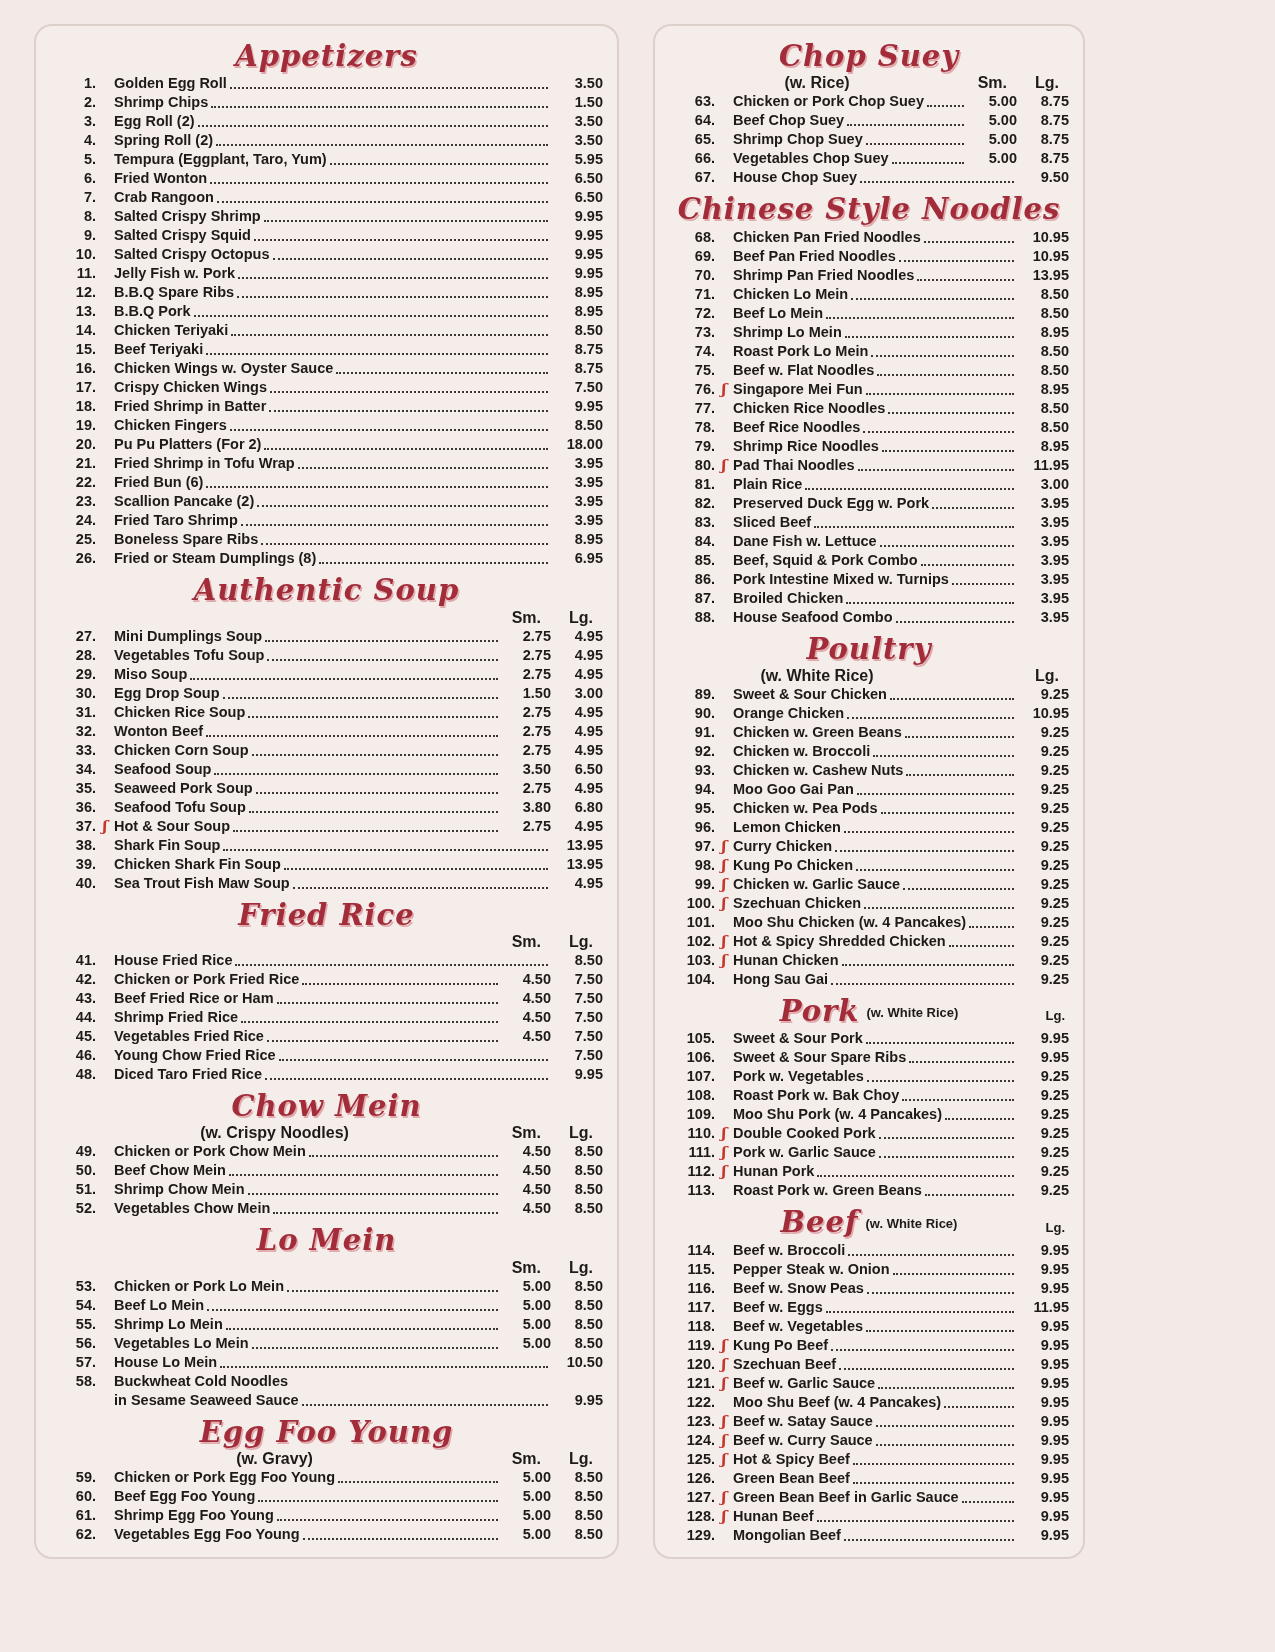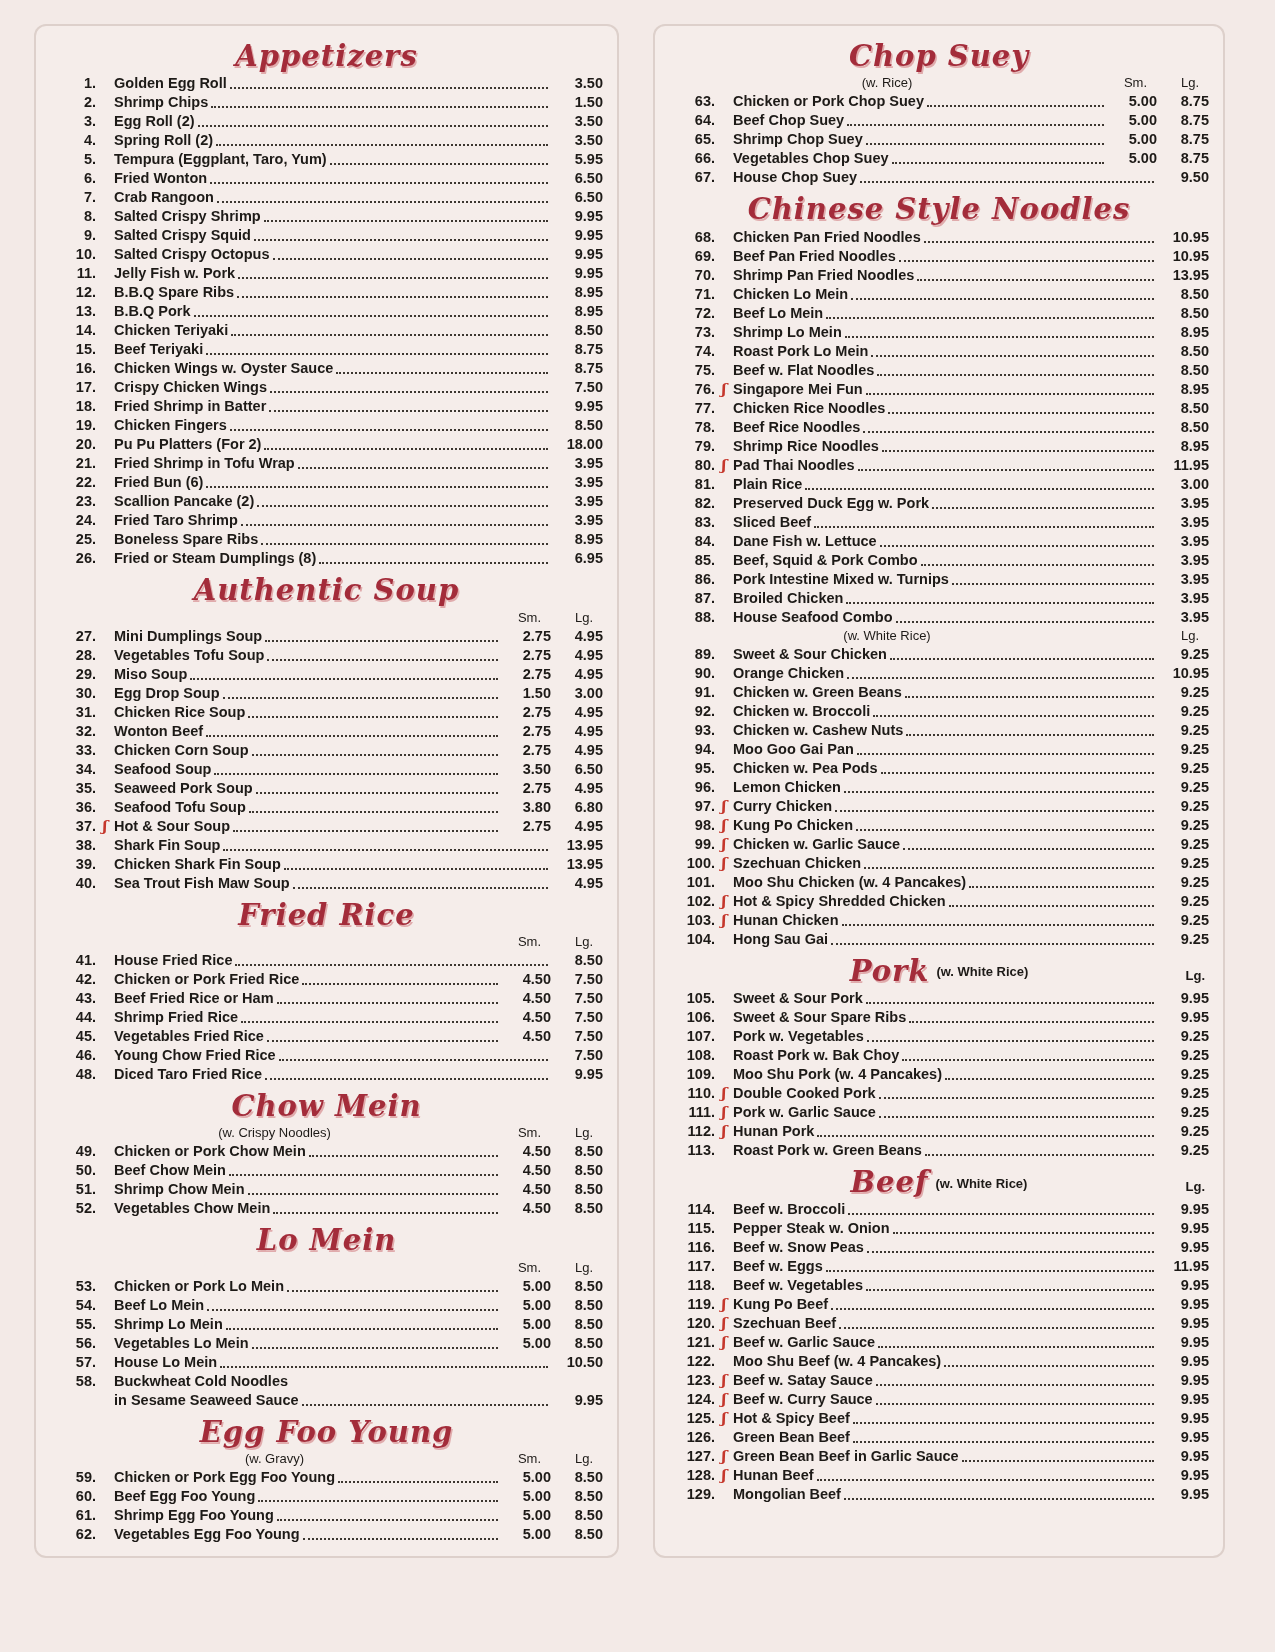--- a/index.html
+++ b/index.html
@@ -10,26 +10,26 @@
     font-family: "Liberation Sans", sans-serif;
     overflow: hidden;
   }
   .page {
     display: flex;
     gap: 34px;
     padding: 24px 26px 16px 34px;
   }
   .col {
     border: 2px solid rgba(190,172,165,0.45);
-    border-radius: 12px;
+    border-radius: 18px;
     padding: 8px 14px 12px 14px;
     background: rgba(248,240,237,0.5);
   }
   .col-left  { width: 585px; }
-  .col-right { width: 572px; }
+  .col-right { width: 432px; }
 
   .sec-title {
     position: relative;
     text-align: center;
     font-family: "DejaVu Serif", serif;
     font-weight: bold;
     font-style: italic;
     font-size: 29px;
     line-height: 1.15;
     color: #a32c3a;
@@ -56,22 +56,22 @@
     font-style: normal;
     font-weight: bold;
     font-size: 13px;
     color: #1d1a17;
     text-shadow: none;
     letter-spacing: 0;
   }
   .colhead {
     display: flex;
     align-items: flex-end;
-    font-weight: normal;
-    font-size: 13px;
+    font-weight: bold;
+    font-size: 16px;
     color: #1d1a17;
     line-height: 17px;
     margin-bottom: 1px;
   }
   .colhead .sp { flex: 1; }
   .colhead .h-sub { text-align: center; }
   .colhead .h-sm, .colhead .h-lg {
     flex: none; width: 52px; text-align: right; padding-right: 10px;
   }
 
@@ -817,20 +817,21 @@
         </div>
         <div class="row">
           <span class="num">88.</span>
           <span class="spicy"></span>
           <span class="nm">House Seafood Combo</span>
           <span class="ld"></span>
           <span class="p lg">3.95</span>
         </div>
       </section>
       <section class="sec">
+        <div class="sec-title"><span>Poultry</span></div>
         <div class="colhead">
           <span class="sp"></span>
           <span class="h-sub">(w. White Rice)</span>
           <span class="sp"></span>
           <span class="h-sm"></span>
           <span class="h-lg">Lg.</span>
         </div>
         <div class="row">
           <span class="num">89.</span>
           <span class="spicy"></span>

